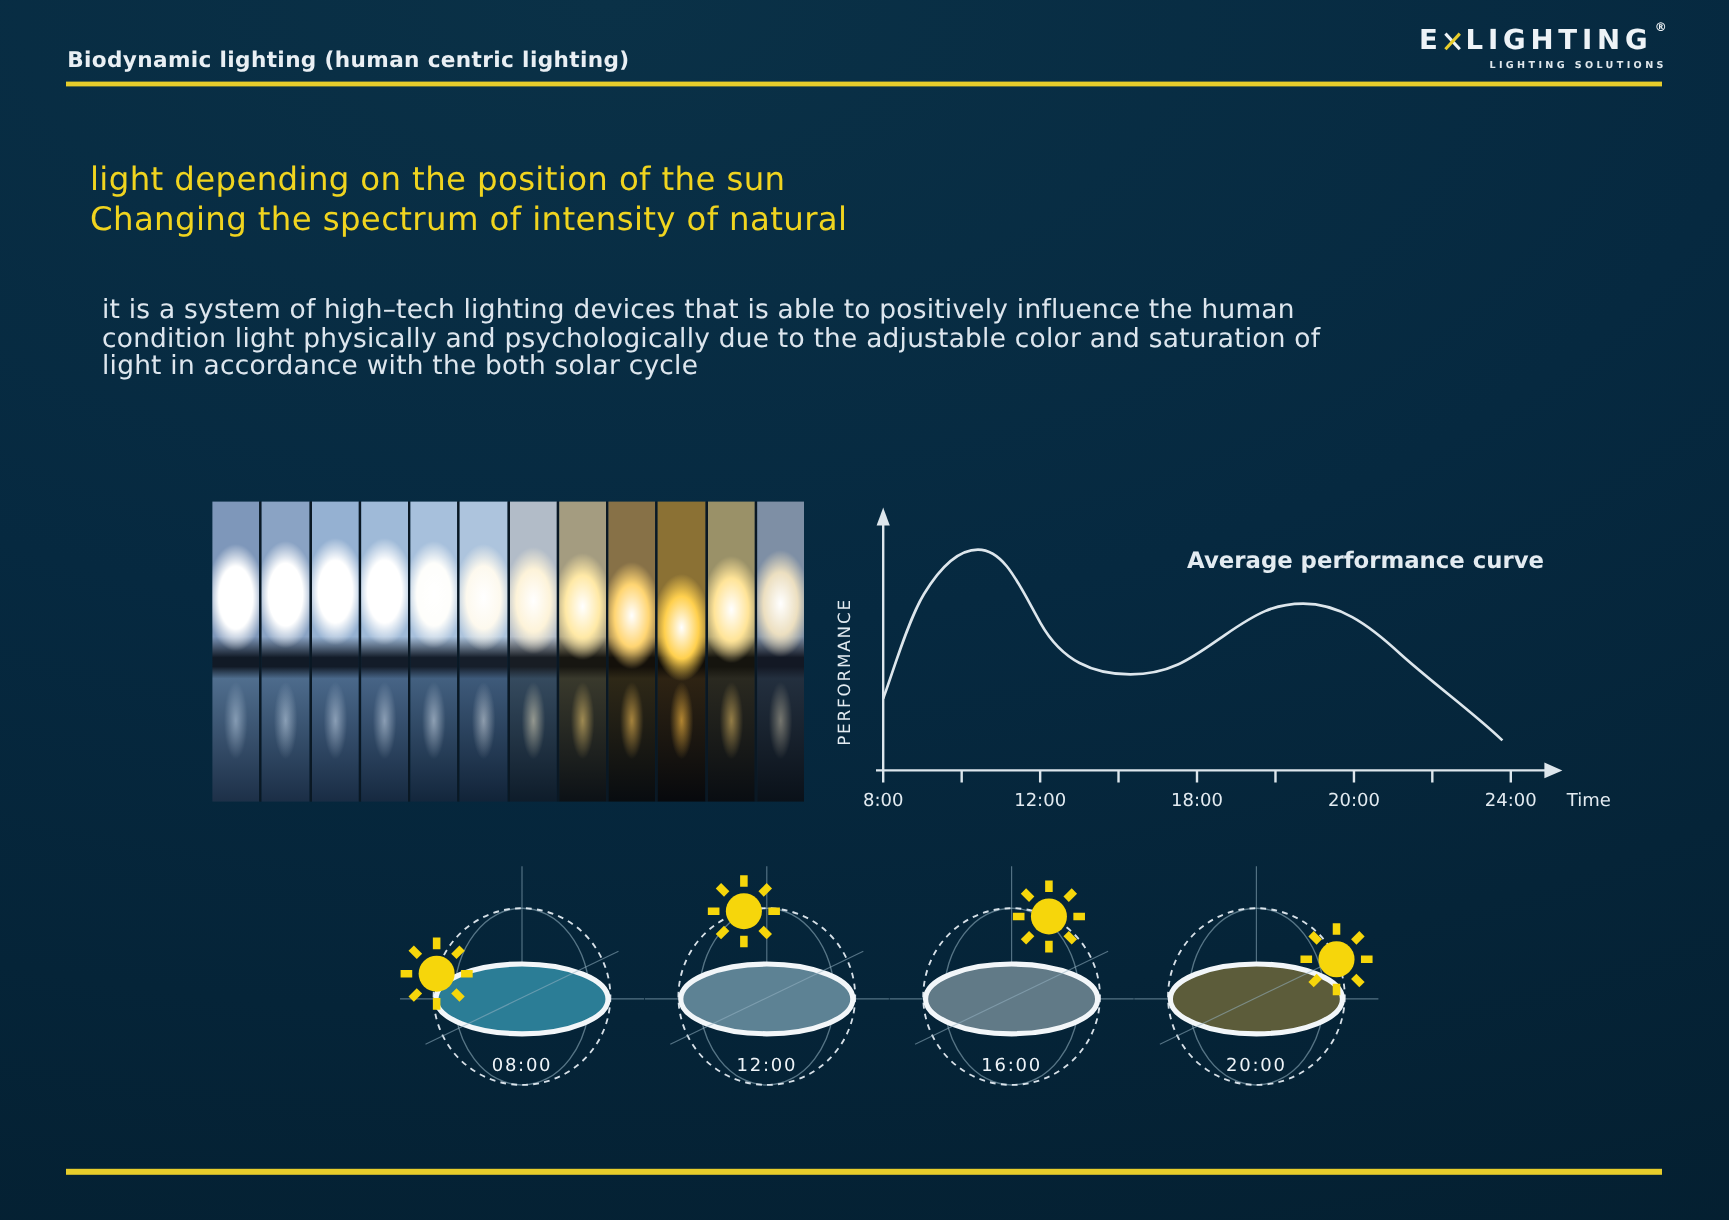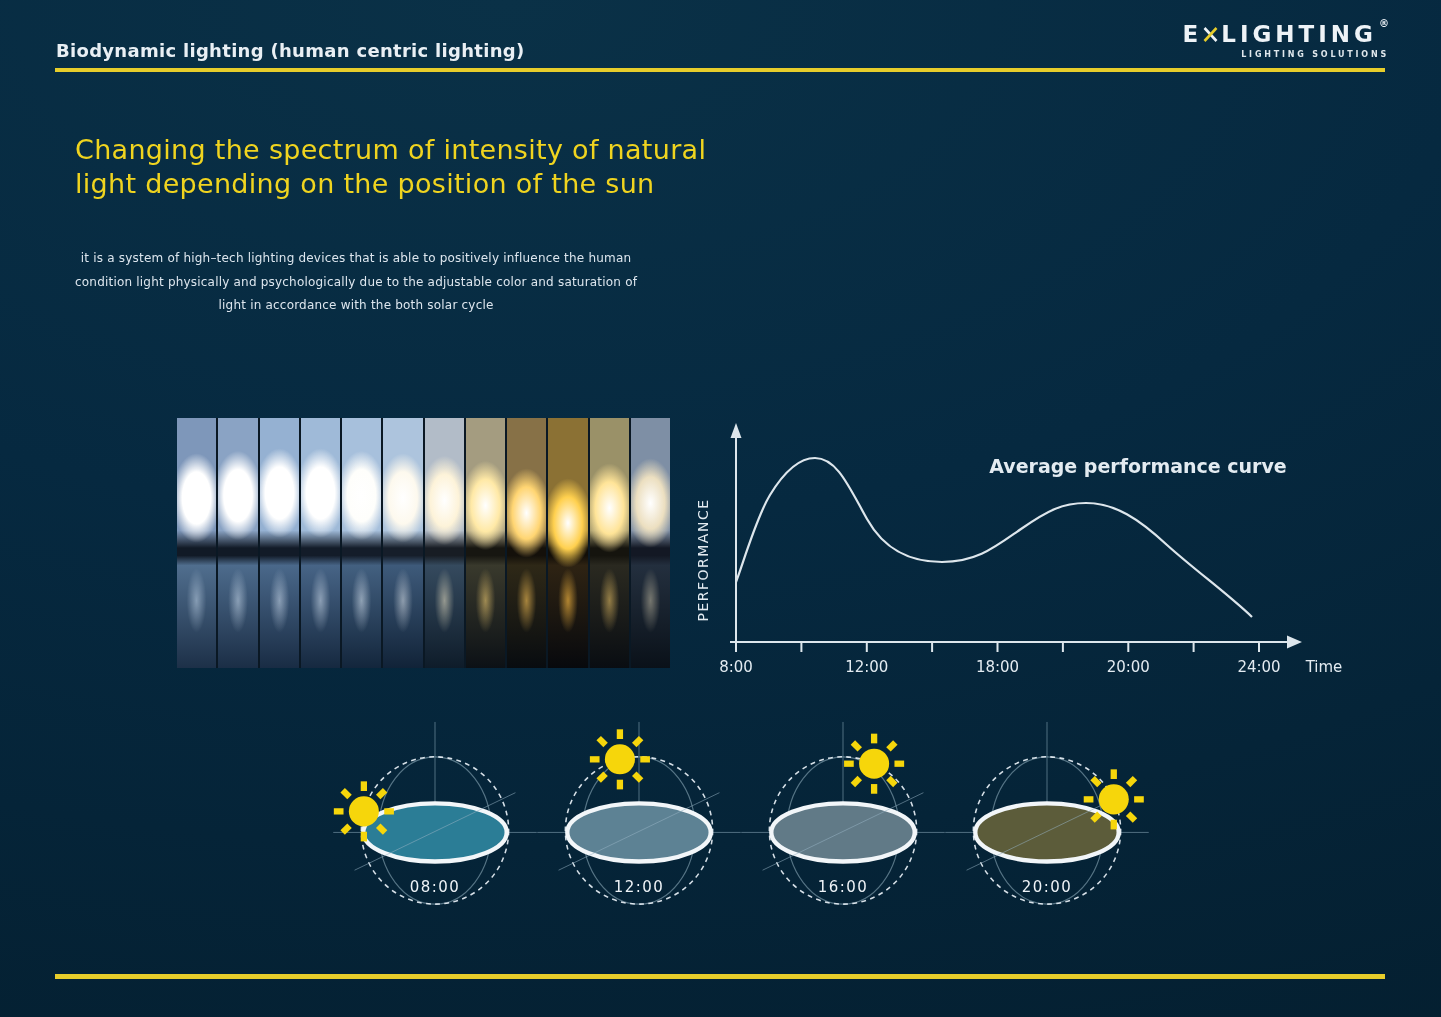--- a/index.html
+++ b/index.html
@@ -16,21 +16,21 @@
   .rule-bottom { top:974px; height:5px; }
 
   .logo { position:absolute; right:52px; top:23px; text-align:center; color:#eef3f7; }
   .logo-brand { display:inline-flex; align-items:center; font-size:23px; font-weight:bold; letter-spacing:4px; line-height:1; }
   .logo-x { width:17px; height:17px; margin:0 2px 0 0; }
   .logo-reg { font-size:10px; font-weight:bold; letter-spacing:0; align-self:flex-start; margin:-4px 0 0 2px; }
   .logo-tagline { margin-top:4px; font-size:8px; font-weight:bold; letter-spacing:2.8px; color:#dfe7ec;text-align:right; }
 
   
   .heading { position:absolute; left:75px; top:133px; font-size:27px; line-height:34px; color:#f0d41f; letter-spacing:.3px; }
-  .body-text { position:absolute; left:75px; top:247px; font-size:12px; line-height:23.5px; color:#dde6ee; letter-spacing:.2px;text-align:center; }
+  .body-text { position:absolute; left:85px; top:247px; font-size:22px; line-height:23.5px; color:#dde6ee; letter-spacing:.2px; }
 
   
   .photo-strip { position:absolute; left:177px; top:418px; width:493px; height:250px; display:flex; }
   .sky-panel { flex:1; border-right:2px solid #0a1824; }
   .sky-panel:last-child { border-right:none; }
 
   
   .chart { position:absolute; left:690px; top:410px; }
   .chart text { fill:#e3ebf1; }
   .chart .chart-title { font-size:19px; font-weight:bold; }
@@ -59,22 +59,22 @@
       </svg>
       <span>LIGHTING</span>
       <span class="logo-reg">®</span>
     </div>
     <div class="logo-tagline">LIGHTING SOLUTIONS</div>
   </div>
 
   <div class="rule rule-top"></div>
 
   <div class="heading">
+    <div>light depending on the position of the sun</div>
     <div>Changing the spectrum of intensity of natural</div>
-    <div>light depending on the position of the sun</div>
   </div>
 
   <div class="body-text">
     <div>it is a system of high–tech lighting devices that is able to positively influence the human</div>
     <div>condition light physically and psychologically due to the adjustable color and saturation of</div>
     <div>light in accordance with the both solar cycle</div>
   </div>
 
   <div class="photo-strip">
       <div class="sky-panel" style="background: radial-gradient(34px 62px at 50% 32%, rgb(255, 255, 255) 0%, rgb(255, 255, 255) 42%, rgba(255, 255, 255, 0) 72%), radial-gradient(14px 46px at 50% 73%, rgba(210, 228, 246, 0.48) 0%, rgba(0, 0, 0, 0) 70%), linear-gradient(rgb(126, 151, 186) 0%, rgb(126, 151, 186) 45%, rgb(17, 26, 38) 52%, rgb(17, 26, 38) 55%, rgb(80, 110, 142) 59%, rgb(29, 48, 72) 100%);"></div>

